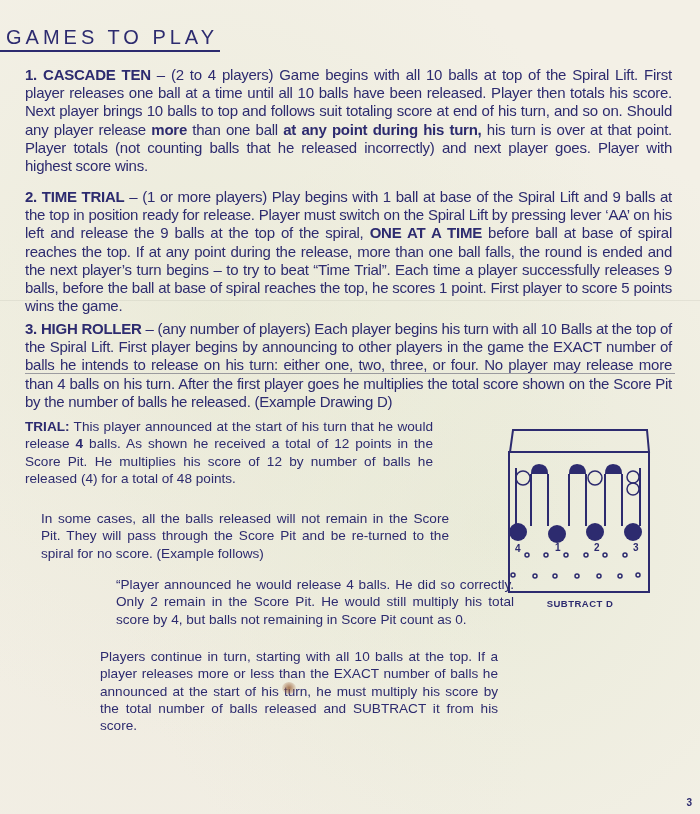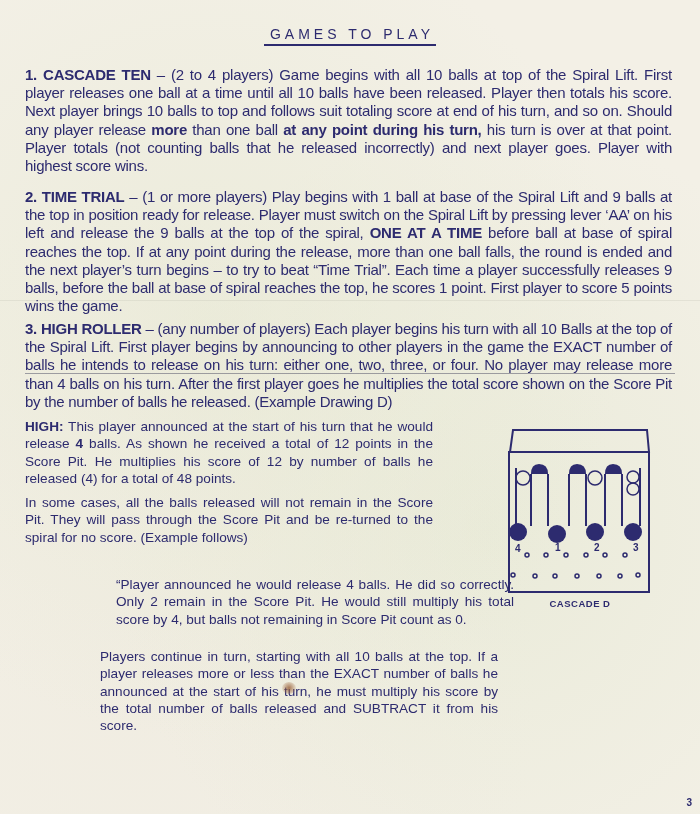--- a/index.html
+++ b/index.html
@@ -7,22 +7,22 @@
     width: 700px; height: 814px; overflow: hidden; position: relative;
     background: #f3f0e6;
     background-image:
       radial-gradient(ellipse at 30% 40%, rgba(230,232,210,0.6), transparent 60%),
       radial-gradient(ellipse at 70% 65%, rgba(225,230,205,0.5), transparent 55%),
       radial-gradient(ellipse at 20% 85%, rgba(240,236,225,0.8), transparent 50%);
     color: #2d2b6f;
     font-family: "Liberation Sans", sans-serif;
   }
   .title {
-    position: absolute; left: 0; right: 0; top: 26px; text-align: center;
-    font-size: 14px; letter-spacing: 4px; font-weight: normal;
+    position: absolute; left: 0; right: 0; top: 26px; text-align: left;
+    font-size: 20px; letter-spacing: 4px; font-weight: normal;
   }
   .title span { border-bottom: 2px solid #2d2b6f; padding: 0 2px 2px 6px; }
   .para {
     position: absolute; left: 25px; width: 647px;
     font-size: 15px; line-height: 18.2px; text-align: justify;
     font-family: "Liberation Sans Narrow", "Liberation Sans", sans-serif;
     letter-spacing: -0.25px;
   }
   .para b { font-weight: bold; }
   #p1 { top: 66px; }
@@ -65,22 +65,22 @@
 
 <div class="title"><span>GAMES TO PLAY</span></div>
 
 <p class="para" id="p1" style="margin:0"><b>1. CASCADE TEN</b><span> – </span><span>(2 to 4 players) Game begins with all 10 balls at top of the Spiral Lift. First player releases one ball at a time until all 10 balls have been released. Player then totals his score. Next player brings 10 balls to top and follows suit totaling score at end of his turn, and so on. Should any player release </span><b>more</b><span> than one ball </span><b>at any point during his turn,</b><span> his turn is over at that point. Player totals (not counting balls that he released incorrectly) and next player goes. Player with highest score wins.</span></p>
 
 <p class="para" id="p2" style="margin:0"><b>2. TIME TRIAL</b><span> – </span><span>(1 or more players) Play begins with 1 ball at base of the Spiral Lift and 9 balls at the top in position ready for release. Player must switch on the Spiral Lift by pressing lever ‘AA’ on his left and release the 9 balls at the top of the spiral, </span><b>ONE AT A TIME</b><span> before ball at base of spiral reaches the top. If at any point during the release, more than one ball falls, the round is ended and the next player’s turn begins – to try to beat “Time Trial”. Each time a player successfully releases 9 balls, before the ball at base of spiral reaches the top, he scores 1 point. First player to score 5 points wins the game.</span></p>
 
 <p class="para" id="p3" style="margin:0"><b>3. HIGH ROLLER</b><span> – </span><span>(any number of players) Each player begins his turn with all 10 Balls at the top of the Spiral Lift. First player begins by announcing to other players in the game the EXACT number of balls he intends to release on his turn: either one, two, three, or four. No player may release more than 4 balls on his turn. After the first player goes he multiplies the total score shown on the Score Pit by the number of balls he released. (Example Drawing D)</span></p>
 <div class="strike-line"></div>
 
-<p class="note" id="note1" style="margin:0"><b>HIGH:</b><span> This player announced at the start of his turn that he would release </span><b>4</b><span> balls. As shown he received a total of 12 points in the Score Pit. He multiplies his score of 12 by number of balls he released (4) for a total of 48 points.</span></p>
-<p class="note" id="note2" style="margin:0">In some cases, all the balls released will not remain in the Score Pit. They will pass through the Score Pit and be re-turned to the spiral for no score. (Example follows)</p>
+<p class="note" id="note1" style="margin:0"><b>TRIAL:</b><span> This player announced at the start of his turn that he would release </span><b>4</b><span> balls. As shown he received a total of 12 points in the Score Pit. He multiplies his score of 12 by number of balls he released (4) for a total of 48 points.</span></p>
+<p class="note" id="note2" style="margin:16px">In some cases, all the balls released will not remain in the Score Pit. They will pass through the Score Pit and be re-turned to the spiral for no score. (Example follows)</p>
 
 <p class="quote" id="q1" style="margin:16px">“Player announced he would release 4 balls. He did so correctly. Only 2 remain in the Score Pit. He would still multiply his total score by 4, but balls not remaining in Score Pit count as 0.</p>
 <p class="quote" id="q2" style="margin:0">Players continue in turn, starting with all 10 balls at the top. If a player releases more or less than the EXACT number of balls he announced at the start of his turn, he must multiply his score by the total number of balls released and SUBTRACT it from his score.</p>
 <div class="stain"></div>
 
 <svg class="drawing" viewBox="0 0 150 170" width="150" height="170">
   <g fill="none" stroke="#2d2b6f" stroke-width="2">
     <polygon points="5,28 8,6 142,6 144,28"></polygon>
     <rect x="4" y="28" width="140" height="140"></rect>
   </g>
@@ -126,15 +126,15 @@
       <circle cx="120" cy="131" r="2"></circle>
     <circle cx="8" cy="151" r="2"></circle>
       <circle cx="30" cy="152" r="2"></circle>
     <circle cx="50" cy="152" r="2"></circle>
       <circle cx="72" cy="152" r="2"></circle>
     <circle cx="94" cy="152" r="2"></circle>
       <circle cx="115" cy="152" r="2"></circle>
     <circle cx="133" cy="151" r="2"></circle>
   </g>
 </svg>
-<div class="drawing-caption">CASCADE D</div>
+<div class="drawing-caption">SUBTRACT D</div>
 
 <div class="pagenum">3</div>
 
 </body></html>

